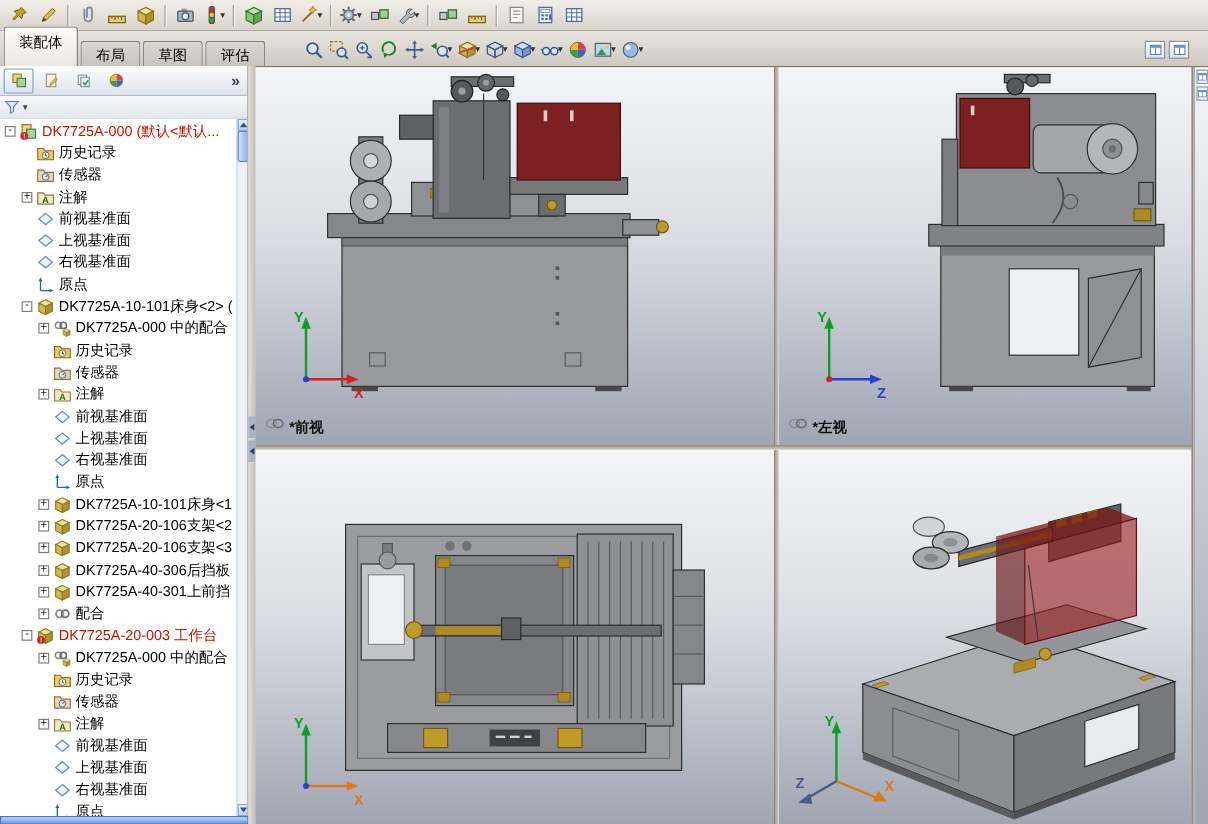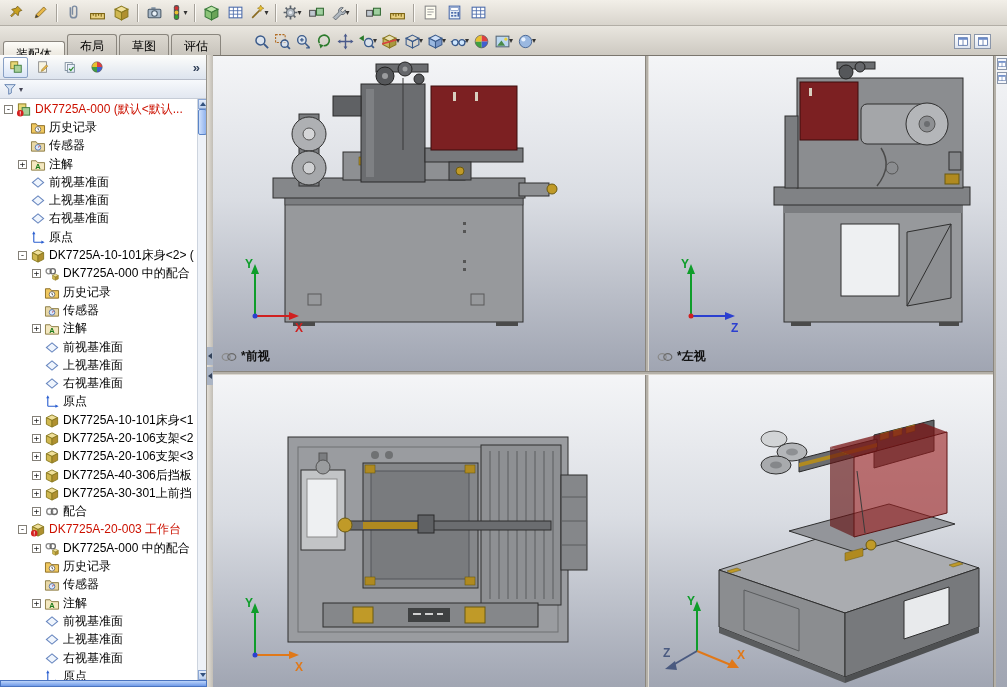--- a/index.html
+++ b/index.html
@@ -12,21 +12,21 @@
   
   #row1{position:absolute;left:0;top:0;width:100%;height:26px;background:linear-gradient(#f2efe8,#d8d4cc);border-bottom:1px solid #b2aea6;display:flex;align-items:center;padding-left:4px}
   .tb-btn{width:24px;height:22px;display:inline-flex;align-items:center;justify-content:center;border-radius:2px;flex:none}
   .tb-sep{width:1px;height:18px;background:#a6a29a;box-shadow:1px 0 0 #fcfaf6;margin:0 4px;flex:none}
   .caret{font-size:8px;line-height:8px;color:#333;margin-left:-2px}
 
   
   #row2{position:absolute;left:0;top:26px;width:100%;height:29px;background:linear-gradient(#e9e6df,#cdc9c1);display:flex;align-items:flex-end}
   #tabs{display:flex;align-items:flex-end;padding-left:3px}
   .cm-tab{height:21px;padding:3px 12px 2px;border:1px solid #8a867e;border-bottom:none;border-radius:3px 3px 0 0;background:linear-gradient(#dcd8d0,#c8c4bc);margin-right:2px;white-space:nowrap}
-  .cm-tab.active{background:linear-gradient(#fdfcf8,#ece9e0);height:14px;padding-top:4px}
+  .cm-tab.active{background:linear-gradient(#fdfcf8,#ece9e0);height:33px;padding-top:4px}
   #viewtb{display:flex;align-items:center;margin-left:28px;padding-bottom:3px}
   .vt-btn{height:22px;padding:0 2px;display:inline-flex;align-items:center;border-radius:2px;flex:none}
   #winbtns{margin-left:auto;margin-right:16px;padding-bottom:6px;display:flex;gap:3px}
   .pane-btn{width:17px;height:15px;border:1px solid #8a96aa;background:linear-gradient(#ffffff,#dfe5ef);display:flex;align-items:center;justify-content:center}
   .pane-btn svg{width:12px;height:11px}
 
   
   #left-panel{position:absolute;left:0;top:55px;width:207px;height:632px;background:#fff;border-right:1px solid #96928a;display:flex;flex-direction:column}
   .panel-header{height:25px;background:linear-gradient(#fdfdfb,#dde4ee);border-bottom:1px solid #b6bcc8;display:flex;align-items:center;gap:2px;padding:0 3px;flex:none}
   .ph-btn{width:25px;height:21px;border:1px solid transparent;border-radius:2px;display:flex;align-items:center;justify-content:center}
@@ -64,21 +64,21 @@
   #vp-left{left:436px;top:0;width:344px;height:315px}
   #vp-top{left:0;top:319px;width:432px;height:313px}
   #vp-iso{left:436px;top:319px;width:344px;height:313px}
   .split-v{position:absolute;left:432px;top:0;width:4px;height:632px;background:#b4b0a8;border-left:1px solid #8a867e;border-right:1px solid #dcd8d0}
   .split-h{position:absolute;left:0;top:315px;width:780px;height:4px;background:#b4b0a8;border-top:1px solid #8a867e;border-bottom:1px solid #dcd8d0}
   .split-v2{position:absolute;left:780px;top:0;width:3px;height:632px;background:#b4b0a8;border-left:1px solid #8a867e}
   #right-strip{position:absolute;left:783px;top:0;width:11px;height:632px;background:linear-gradient(180deg,#f4f5f7,#a0a5b2);display:flex;flex-direction:column;align-items:center;padding-top:2px;gap:2px}
   .strip-btn{width:10px;height:12px;border:1px solid #8a96aa;background:#f4f6fa;display:flex;align-items:center;justify-content:center}
   .strip-btn svg{width:8px;height:8px}
   .machine{position:absolute;left:0;top:0}
-  .vp-label{position:absolute;left:8px;bottom:6px;display:flex;align-items:center;gap:4px;font-weight:bold;font-size:12px;color:#111}
+  .vp-label{position:absolute;left:8px;bottom:6px;display:flex;align-items:flex-start;gap:4px;font-weight:bold;font-size:12px;color:#111}
   .triad{position:absolute;left:12px}
   .triad text{font-size:12px;font-weight:bold}
   #vp-front .triad,#vp-left .triad{top:198px}
   #vp-top .triad,#vp-iso .triad{top:218px}
 </style>
 </head>
 <body>
 
 <svg style="position:absolute;width:0;height:0" aria-hidden="true">
 <defs>
@@ -666,21 +666,21 @@
           <svg class="tico" viewBox="0 0 16 16">
             <use href="#s-part"></use>
           </svg>
           <span class="tlabel">DK7725A-40-306后挡板</span>
         </div>
         <div class="tree-row" style="padding-left: 32px;">
           <span class="expand-box">+</span>
           <svg class="tico" viewBox="0 0 16 16">
             <use href="#s-part"></use>
           </svg>
-          <span class="tlabel">DK7725A-30-301上前挡</span>
+          <span class="tlabel">DK7725A-40-301上前挡</span>
         </div>
         <div class="tree-row" style="padding-left: 32px;">
           <span class="expand-box">+</span>
           <svg class="tico" viewBox="0 0 16 16">
             <use href="#s-mates"></use>
           </svg>
           <span class="tlabel">配合</span>
         </div>
         <div class="tree-row" style="padding-left: 18px;">
           <span class="expand-box">-</span>

